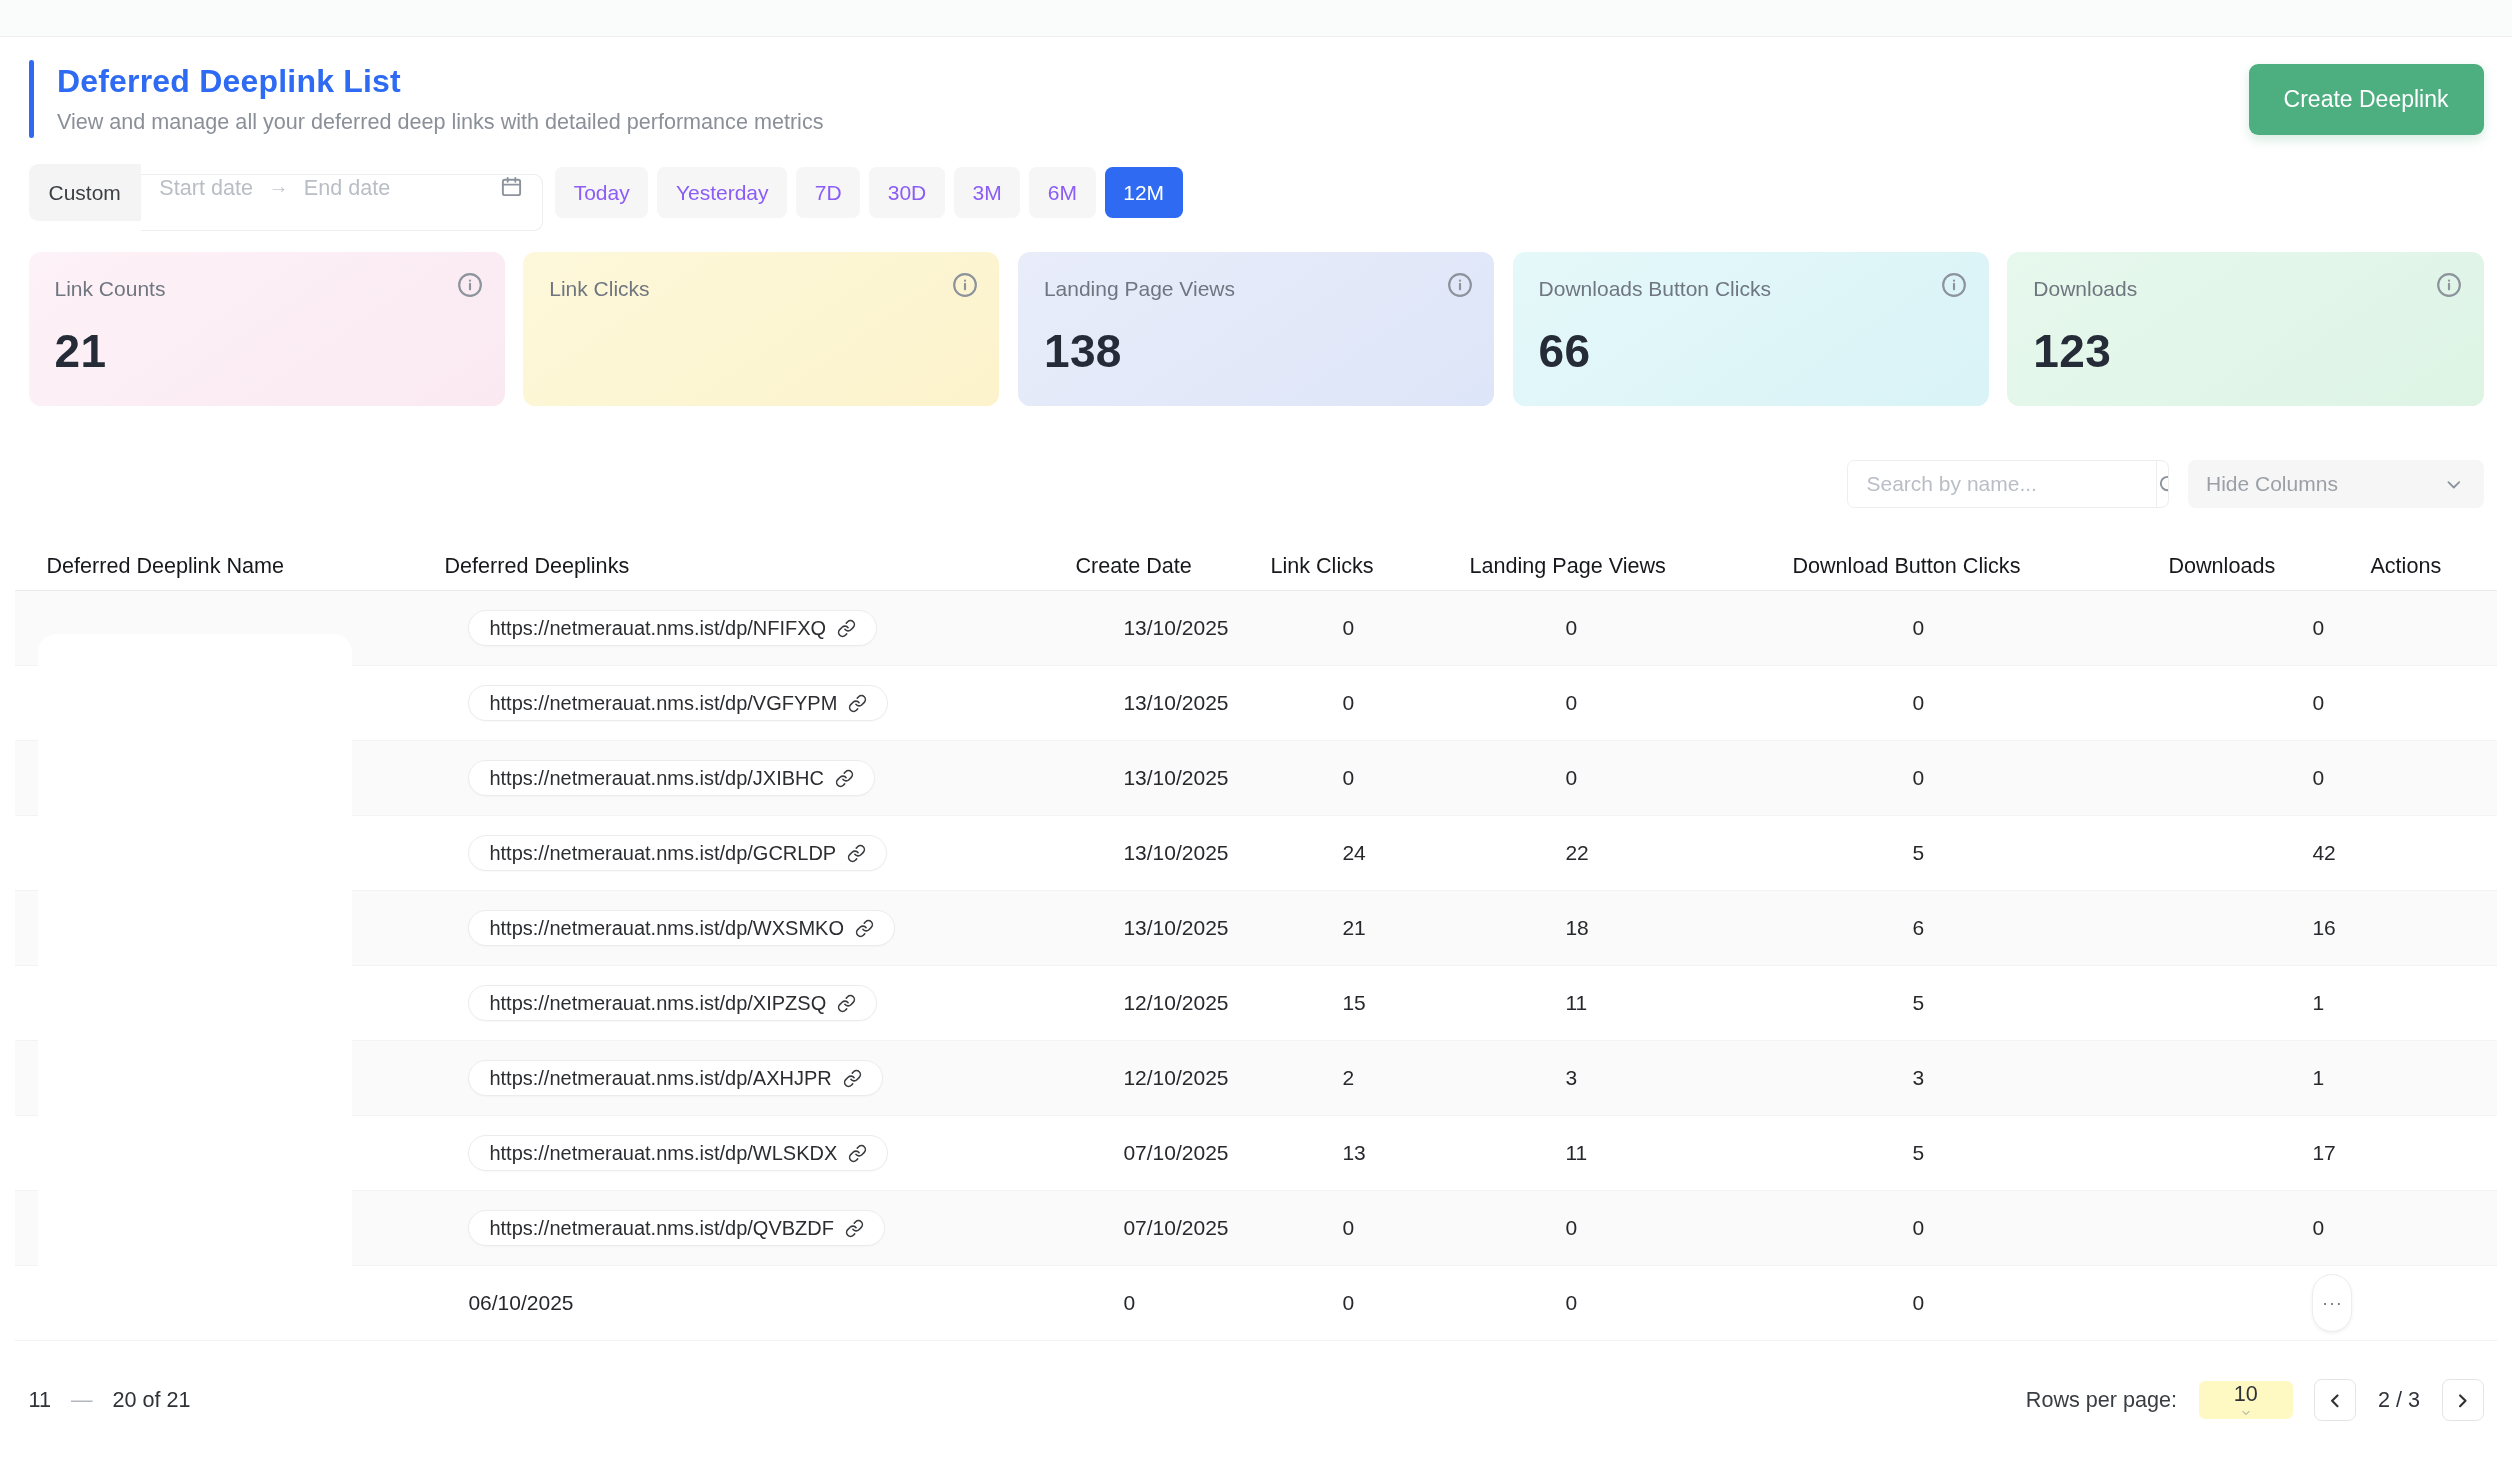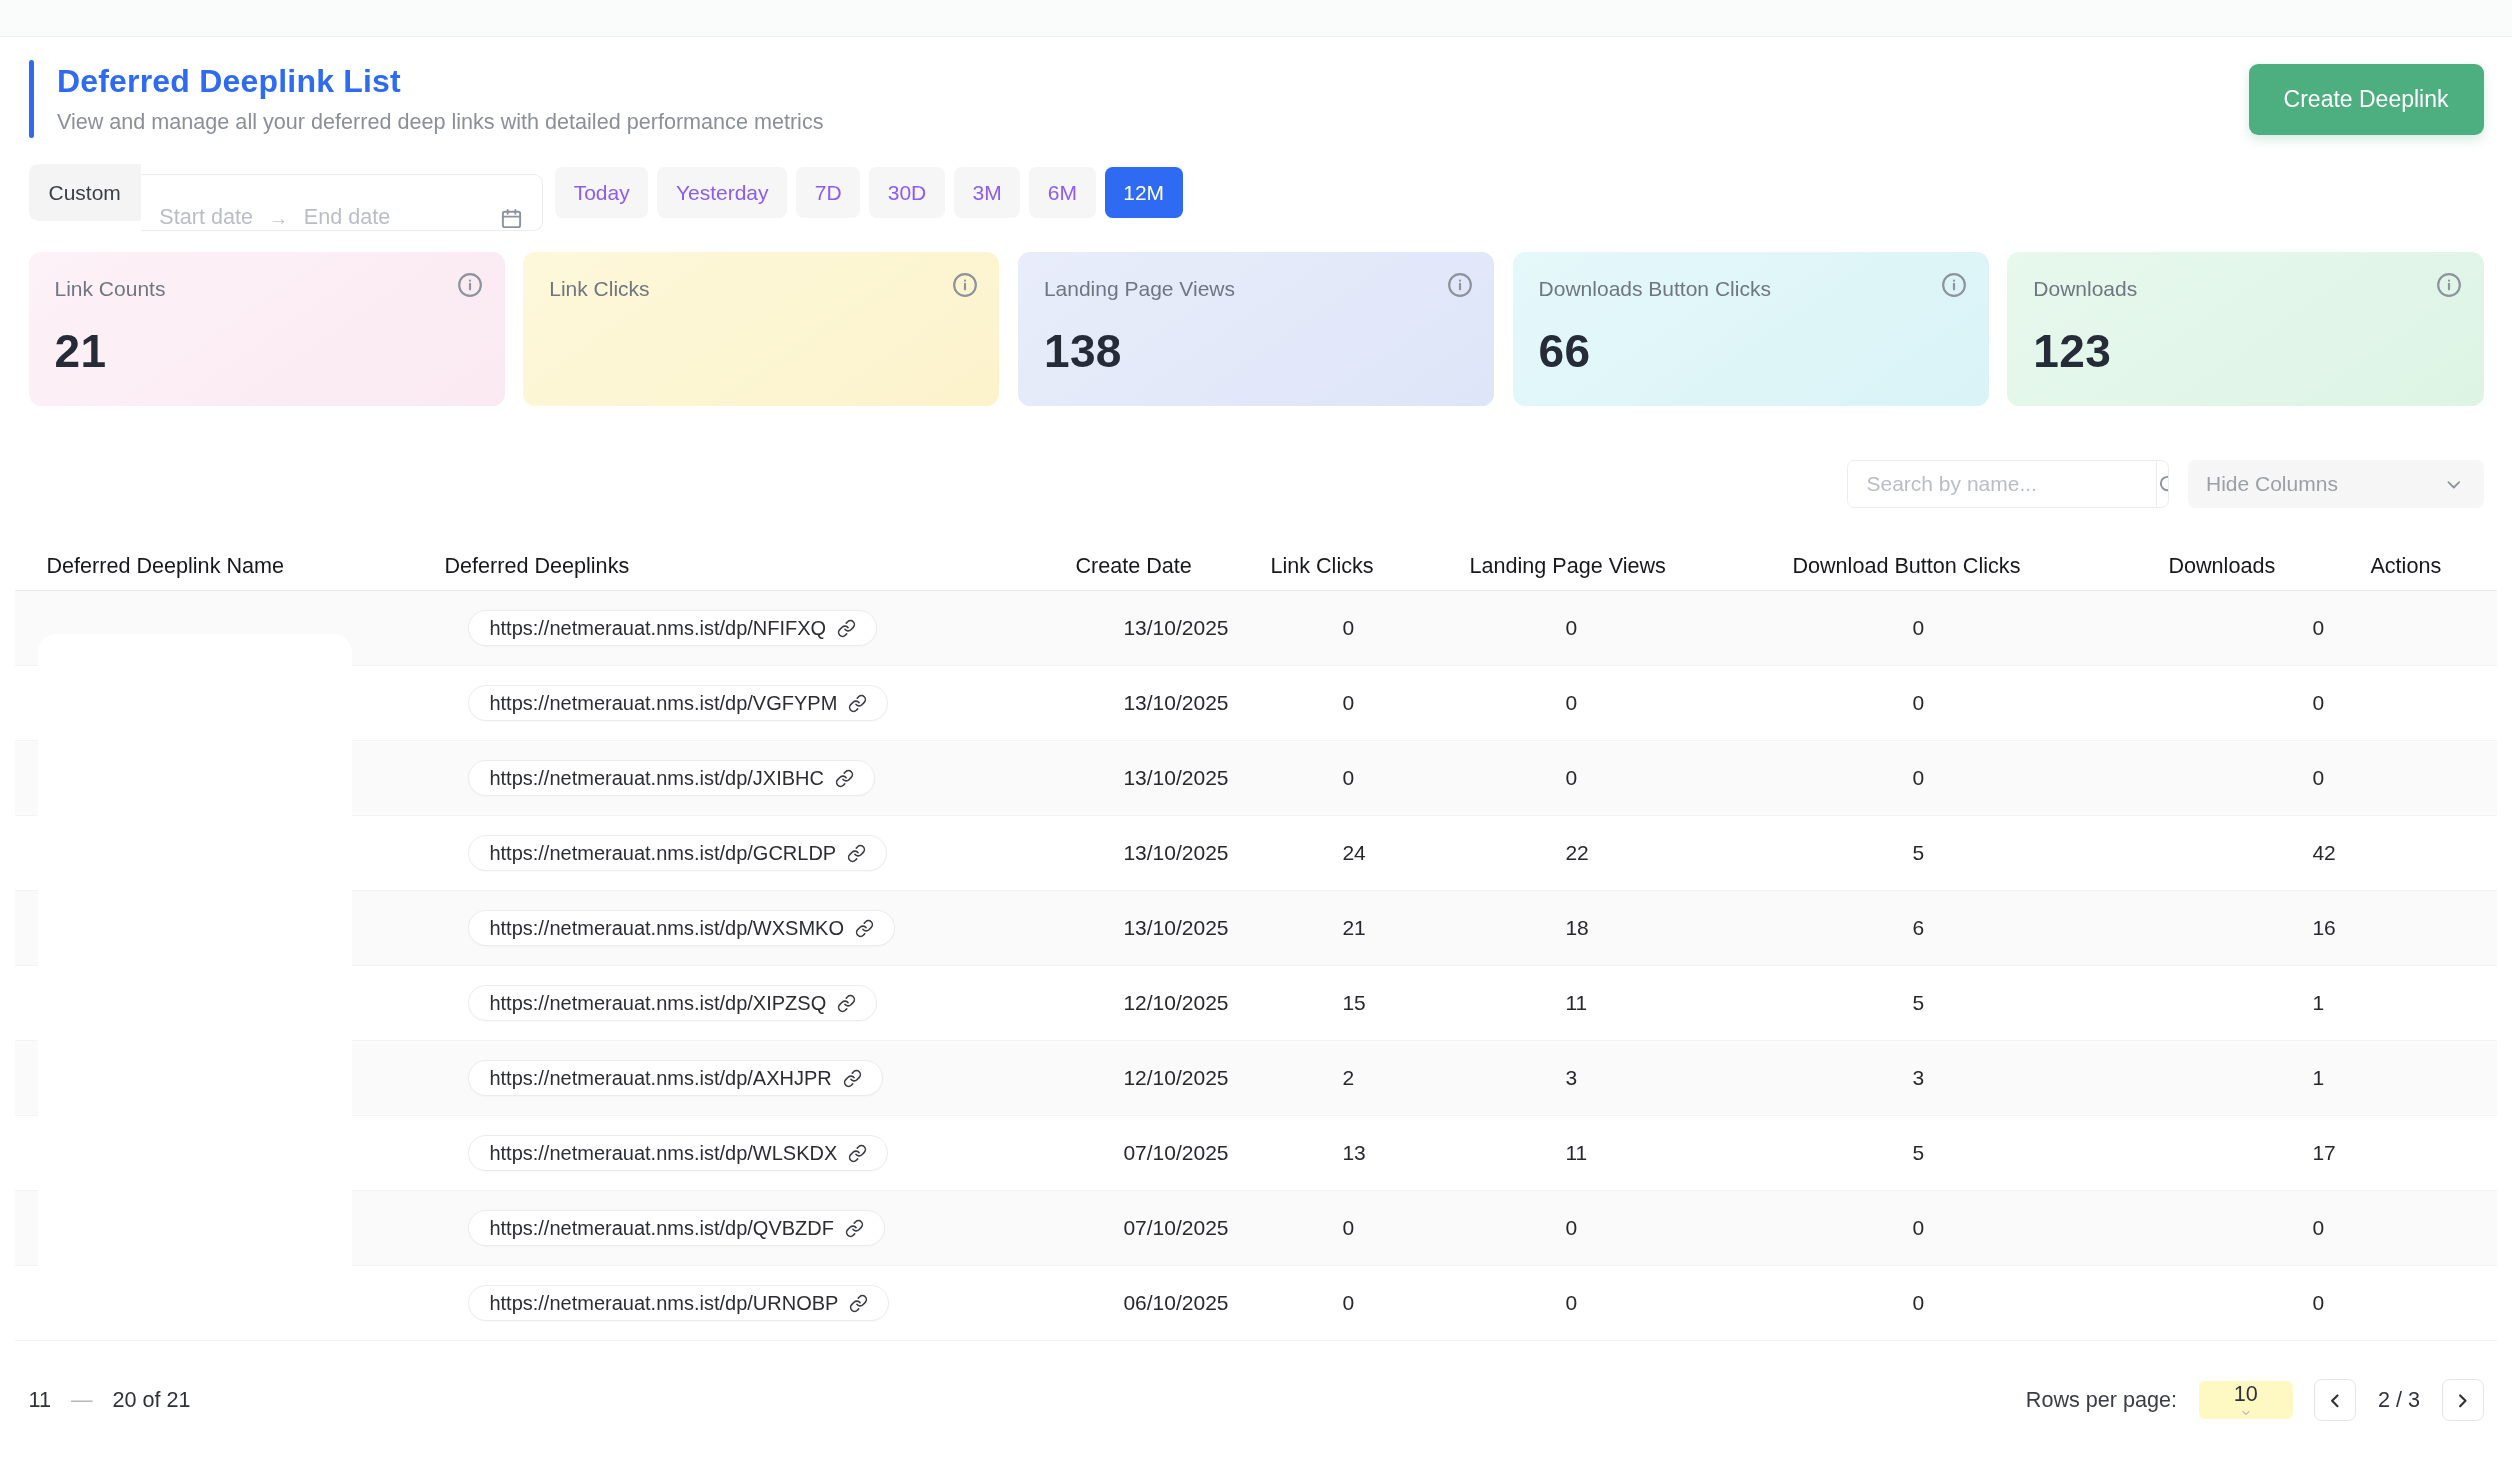--- a/index.html
+++ b/index.html
@@ -20,21 +20,21 @@
                 border:none; border-radius:9.2px; height:71px; padding:0 35px;
                 box-shadow:0 4.6px 10.8px rgba(77,174,128,.22); cursor:pointer; }
 
   
   .filters { display:flex; align-items:center; margin:26px 28.5px 0 28.5px; height:57px; }
   .custom-chip { background:#f4f4f5; color:#3c3f44; font-size:21px; height:57px;
                  display:flex; align-items:center; padding:0 20px;
                  border-radius:9.2px 0 0 9.2px; }
   .date-field { background:#fff; border:0.8px solid #ededef; border-left:none;
                 border-radius:0 9.2px 9.2px 0; height:57px; width:402px;
-                display:flex; align-items:flex-end; padding:0 18.5px; gap:15.4px;margin-top:20px; }
+                display:flex; align-items:flex-start; padding:0 18.5px; gap:15.4px;margin-top:20px; }
   .date-ph { color:#b9bec6; font-size:21.6px; flex:0 0 auto; }
   .date-arrow { color:#c3c7cd; font-size:20px; }
   .date-field .spacer { flex:1; }
   .cal-icon svg { display:block; }
   .presets { display:flex; align-items:center; gap:9.2px; margin-left:12.3px; }
   .preset { background:#f6f6f7; border:none; border-radius:7.7px; height:51px;
             padding:0 18.5px; font-size:21px; color:#8b5cf6; cursor:pointer; }
   .preset.active { background:#2e6bf2; color:#ffffff; }
 
   
@@ -391,27 +391,20 @@
     <div class="num-cell">0</div>
     <div class="num-cell">0</div>
     <div class="num-cell">0</div>
     <div>
         <button class="action-btn">···</button>
       </div>
   </div>
 
   <div class="tr row">
     <div class="cell-name"></div>
-    <div><span class="url-pill">
-          <span>https://netmerauat.nms.ist/dp/URNOBP</span>
-          <svg width="19" height="19" viewBox="0 0 24 24">
-            <path d="M10 13a5 5 0 0 0 7.54.54l3-3a5 5 0 0 0-7.07-7.07l-1.72 1.71"></path>
-            <path d="M14 11a5 5 0 0 0-7.54-.54l-3 3a5 5 0 0 0 7.07 7.07l1.71-1.71"></path>
-          </svg>
-        </span></div>
     <div class="num-cell">06/10/2025</div>
     <div class="num-cell">0</div>
     <div class="num-cell">0</div>
     <div class="num-cell">0</div>
     <div class="num-cell">0</div>
     <div>
         <button class="action-btn">···</button>
       </div>
   </div>
 

